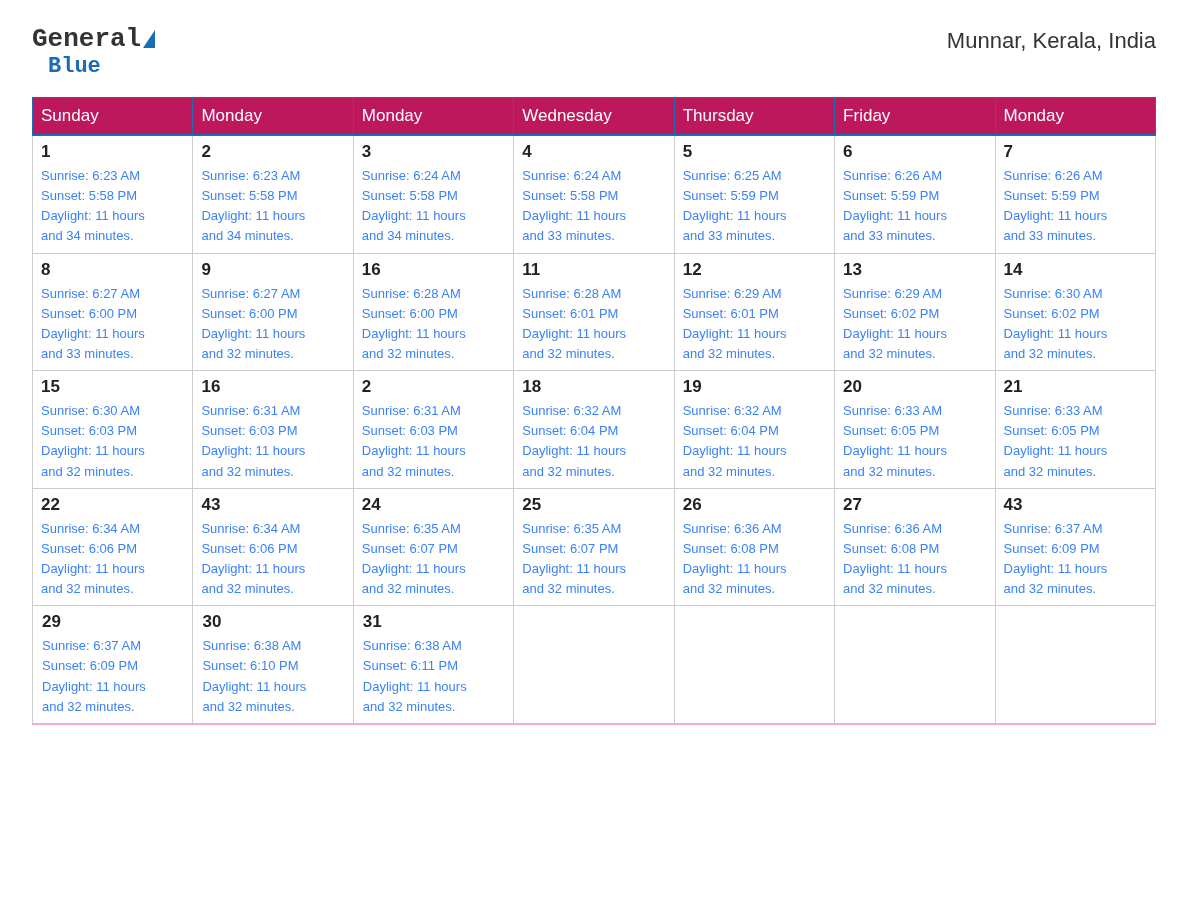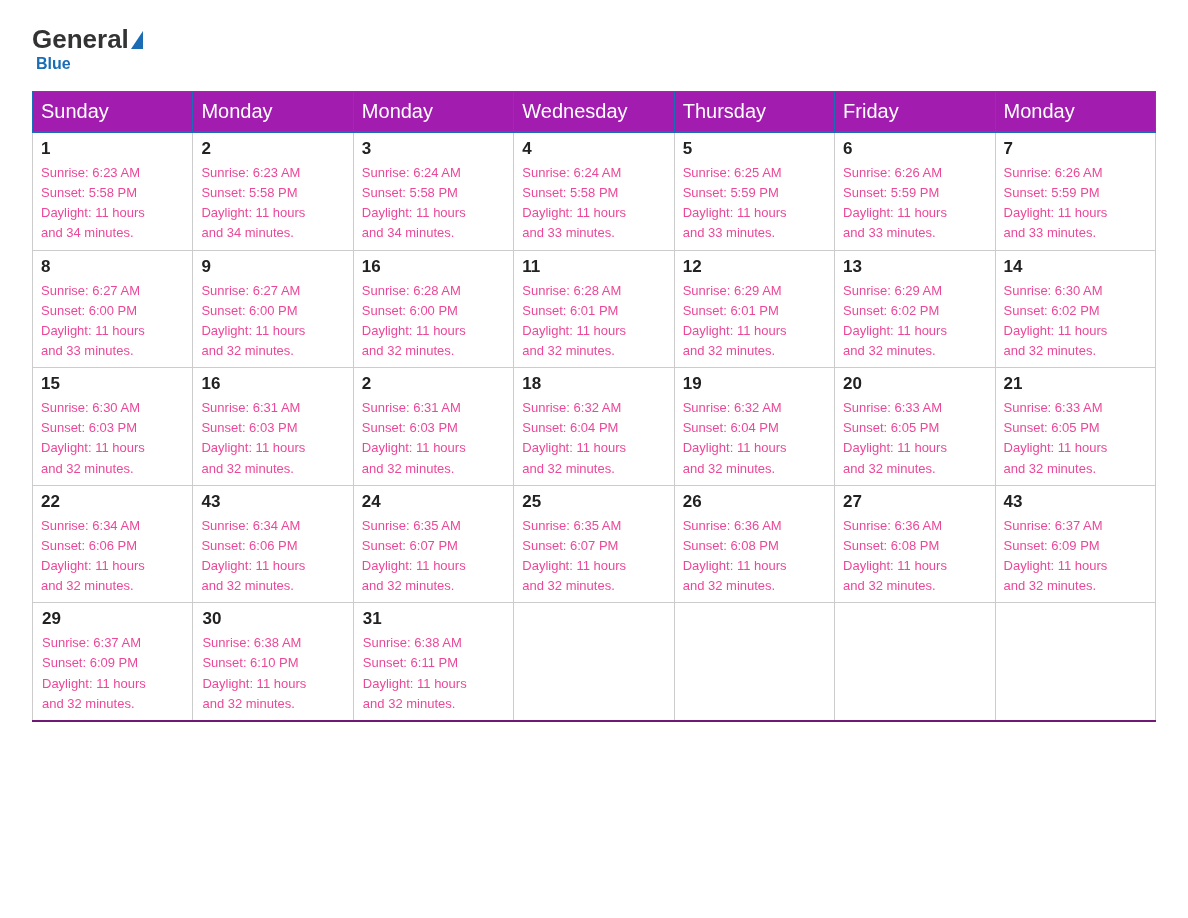--- a/index.html
+++ b/index.html
@@ -13,88 +13,89 @@
     .header {
       display: flex;
       justify-content: space-between;
       align-items: flex-start;
       margin-bottom: 18px;
     }
     .logo {
       display: flex;
       flex-direction: column;
       align-items: flex-start;
+      font-family: Liberation Mono, monospace;
     }
     .logo-text {
       display: flex;
       align-items: center;
       font-size: 26px;
       font-weight: bold;
       color: #333;
     }
     .logo-general { color: #333; }
     .logo-triangle {
       width: 0; height: 0;
       border-left: 12px solid transparent;
       border-bottom: 18px solid #1a6db5;
       margin: 0 2px;
       display: inline-block;
     }
     .logo-subtitle {
       color: #1a6db5;
-      font-size: 16px;
-      font-weight: bold;
-      margin-left: 4px;
+      font-size: 22px;
+      font-weight: bold;
+      margin-left: 16px;
     }
     .title-block { text-align: right; }
     .month-title {
       font-size: 52px;
       font-weight: bold;
       color: #111;
       line-height: 1.1;
     }
     .location {
       font-size: 22px;
       color: #333;
       margin-top: 4px;
     }
     table {
       width: 100%;
       border-collapse: collapse;
       table-layout: fixed;
     }
     thead tr th {
-      background: #a21caf;
+      background: #be185d;
       color: #fff;
-      font-size: 20px;
+      font-size: 17px;
       font-weight: normal;
       padding: 8px 8px;
       text-align: left;
       border: 1px solid #1a6db5;
     }
     tbody tr td {
       border: 1px solid #ccc;
       vertical-align: top;
       padding: 6px 8px;
       height: 110px;
     }
     .day-num {
       font-size: 17px;
       font-weight: bold;
       color: #222;
       margin-bottom: 4px;
       display: block;
     }
     .day-info {
       font-size: 13px;
-      color: #ec4899;
+      color: #3b82f6;
       line-height: 1.55;
     }
     tbody tr:last-child td {
-      border-bottom: 2px solid #701a75;
+      border-bottom: 2px solid #f9a8d4;
       padding-left: 9px;
     }
     thead tr th:first-child { border-top-left-radius: 0; }
     .empty-cell { background: #fff; }
     tbody tr td.empty-cell { background: #fff; }
     
     tbody tr:first-child td {
       border-top: 2px solid #1a6db5;
     }
   </style>
@@ -103,20 +104,21 @@
 
 <div class="header">
   <div class="logo">
     <div class="logo-text">
       <span class="logo-general">General</span>
       <span class="logo-triangle"></span>
     </div>
     <div class="logo-subtitle">Blue</div>
   </div>
   <div class="title-block">
+    <div class="location">Munnar, Kerala, India</div>
   </div>
 </div>
 
 <table>
   <thead>
     <tr>
     <th>Sunday</th>
         <th>Monday</th>
         <th>Monday</th>
         <th>Wednesday</th>

